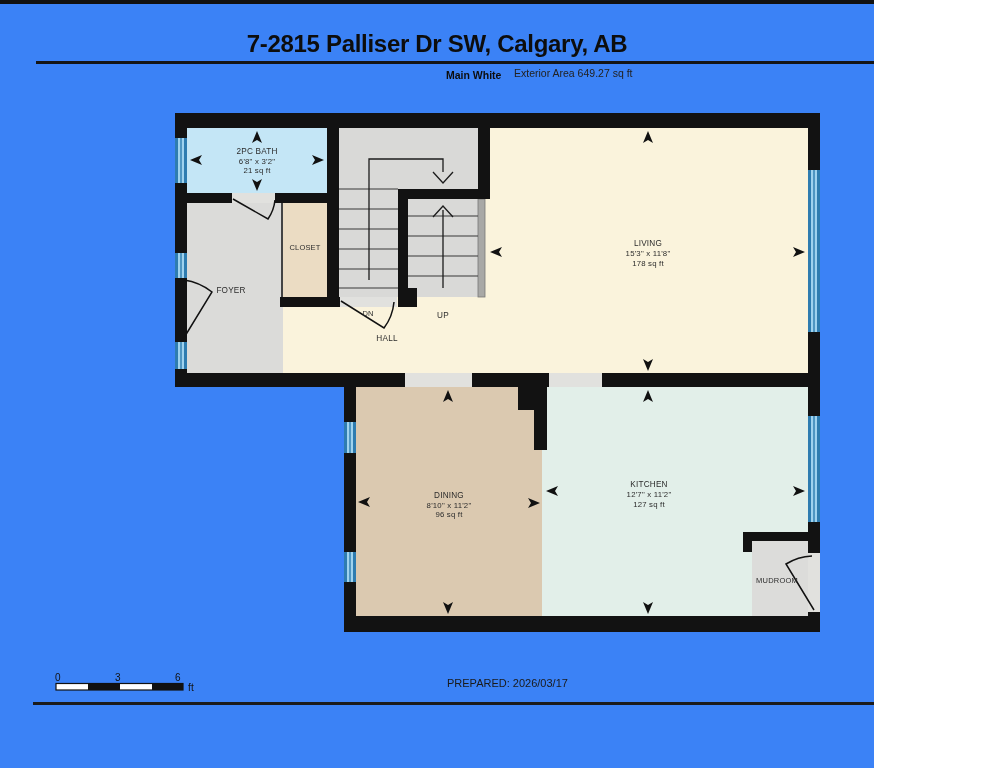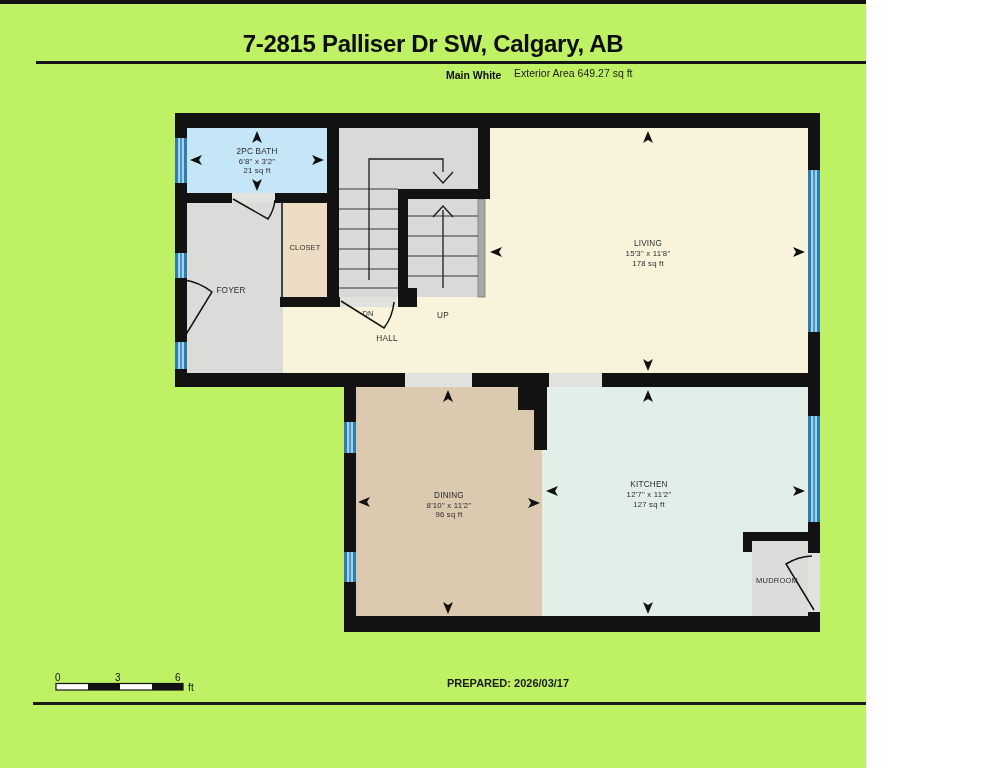--- a/index.html
+++ b/index.html
@@ -1,24 +1,24 @@
 <!DOCTYPE html>
 <html><head>
 <meta charset="utf-8">
 <style>
   html,body{margin:0;padding:0;background:#fff;}
-  .page{position:relative;width:866px;height:768px;background:#bef264;overflow:hidden;
-        font-family:"Liberation Sans",sans-serif;color:#111;}
+  .page{position:relative;width:866px;height:768px;background:#3b82f6;overflow:hidden;
+        font-family:"Liberation Sans",sans-serif;color:#111;padding-left:8px;}
   .topbar{position:absolute;left:0;top:0;width:993px;height:4px;background:#111;}
   .title{position:absolute;left:0;right:0;top:30px;text-align:center;
          font-size:24px;font-weight:700;letter-spacing:-0.3px;color:#0d0d0d;}
   .hline{position:absolute;left:36px;width:922px;top:61px;height:2.5px;background:#151515;}
   .floor-label{position:absolute;left:446px;top:69px;font-size:10.5px;font-weight:700;color:#0d0d0d;}
   .area-label{position:absolute;left:514px;top:67px;font-size:10.5px;color:#222;}
-  .prepared{position:absolute;left:447px;top:677px;font-size:11px;font-weight:700;color:#1a1a1a;}
+  .prepared{position:absolute;left:447px;top:677px;font-size:11px;font-weight:400;color:#1a1a1a;}
   .sep{position:absolute;left:33px;width:928px;top:702px;height:3px;background:#1b1b1b;}
   .disclaimer{position:absolute;left:38px;top:711px;font-size:9.4px;color:#101010;white-space:nowrap;}
   svg.plan{position:absolute;left:0;top:0;}
   svg text{font-family:"Liberation Sans",sans-serif;fill:#2c2c2c;letter-spacing:0.2px;}
   svg text.small{font-size:7.5px;}
   svg text.name{font-size:8.2px;}
   svg text.dims{font-size:7.8px;}
   svg text.tick{font-size:10px;fill:#111;}
   svg text.north{font-size:10.5px;font-weight:700;fill:#111;}
 </style>

